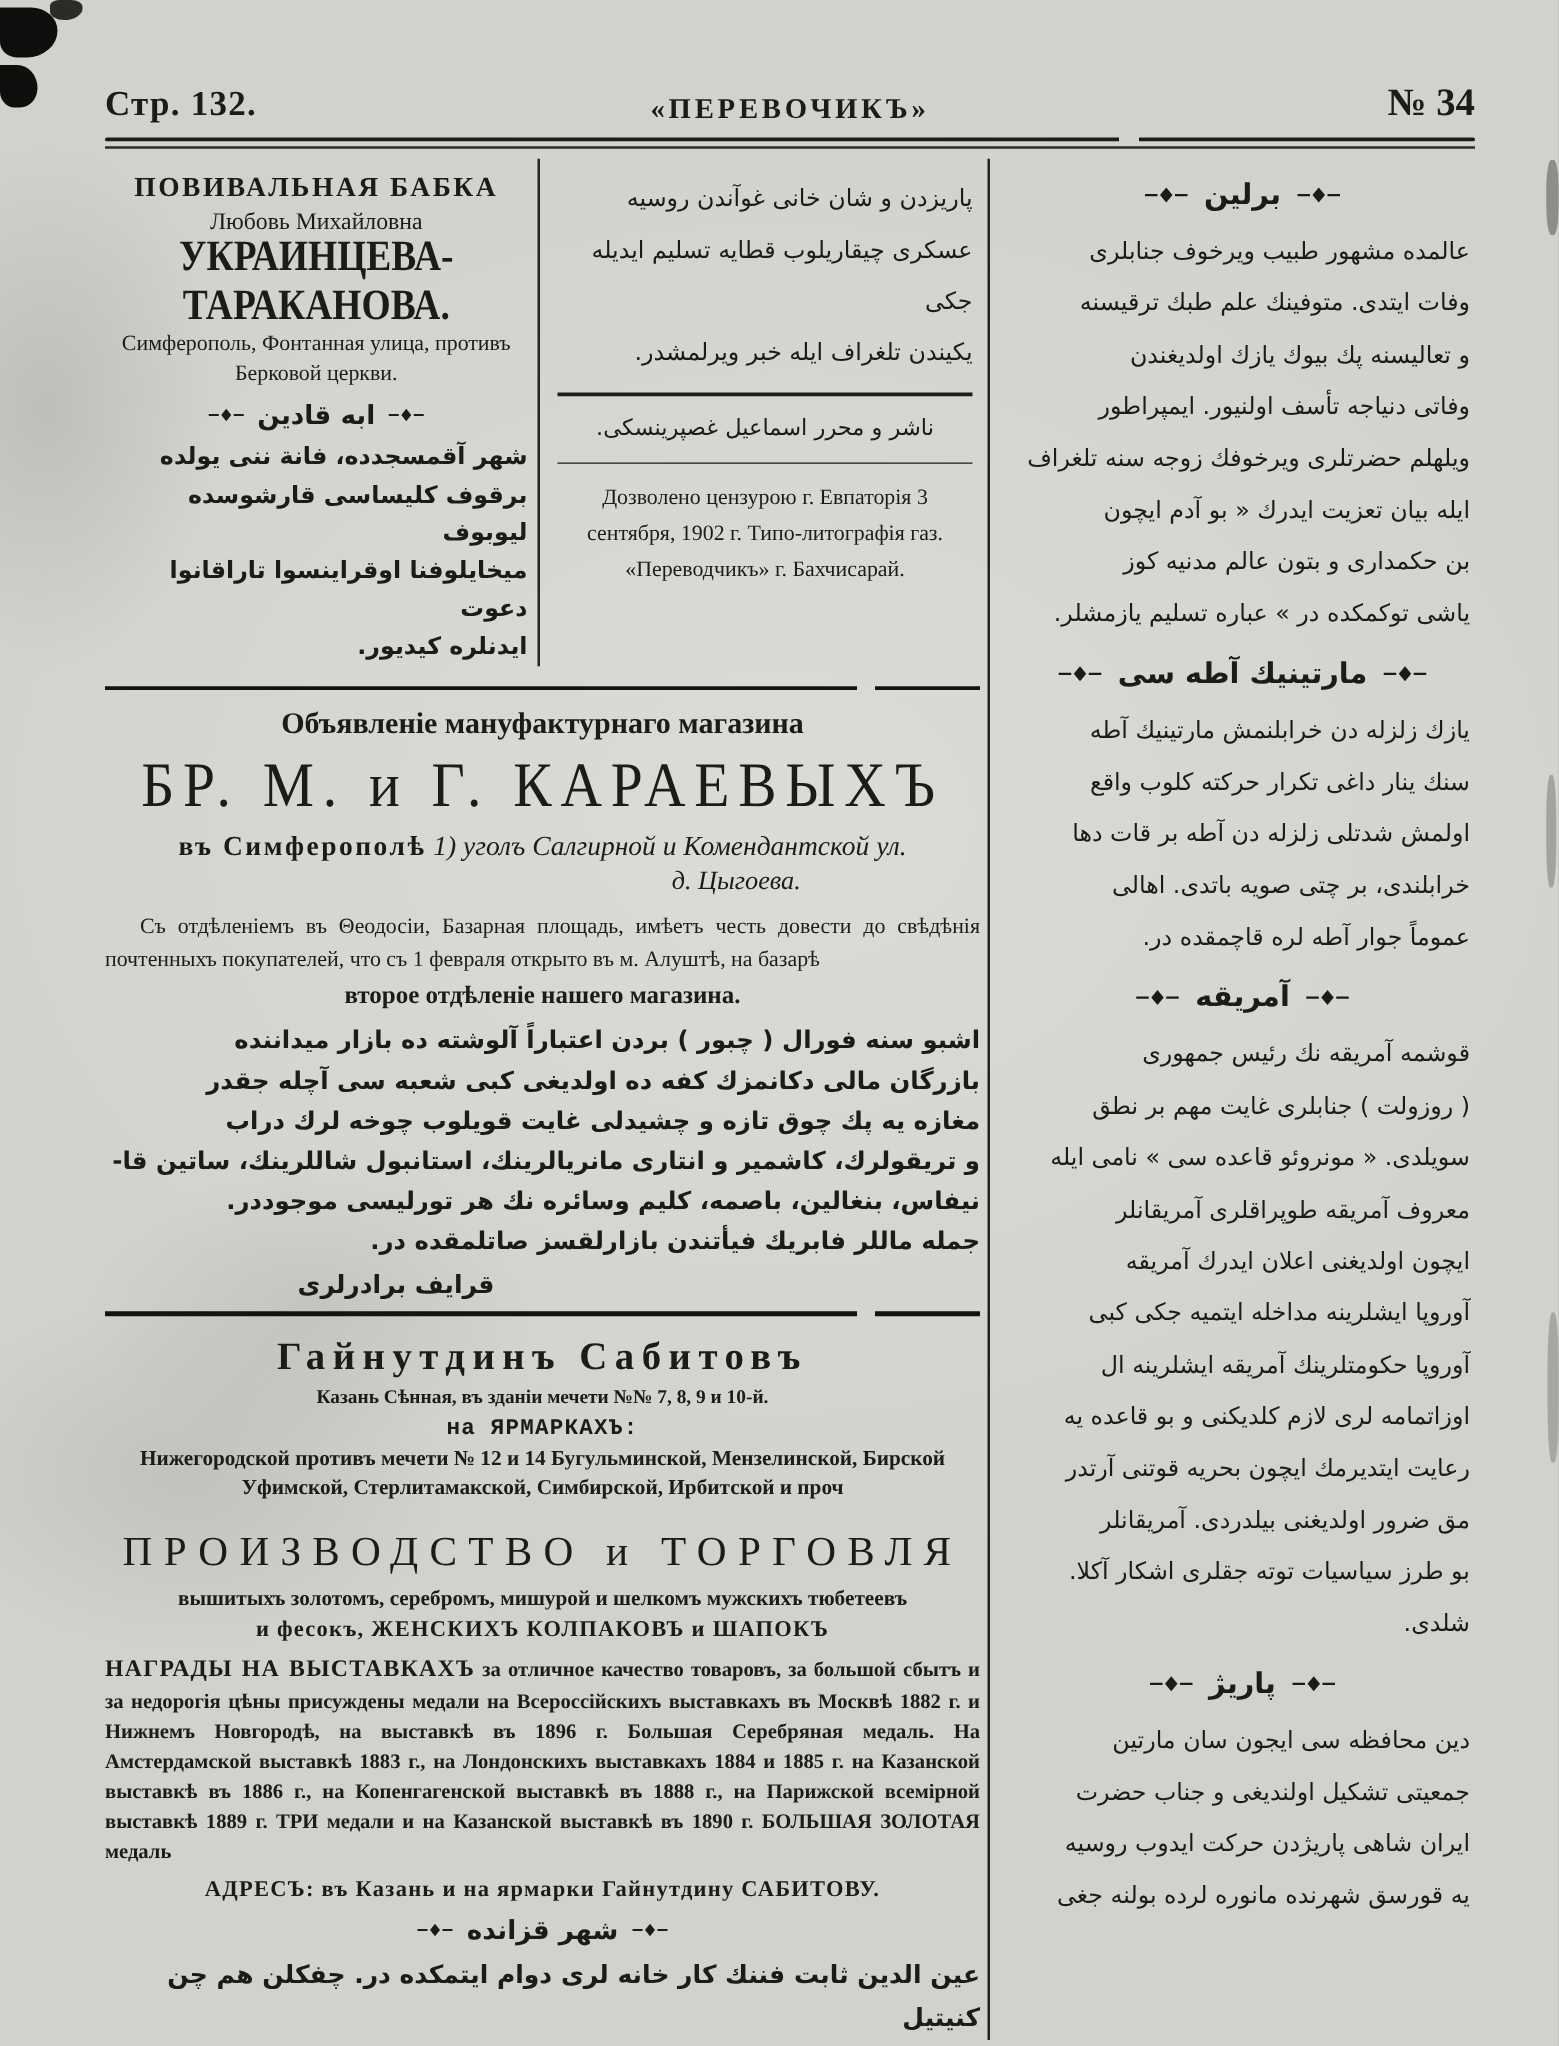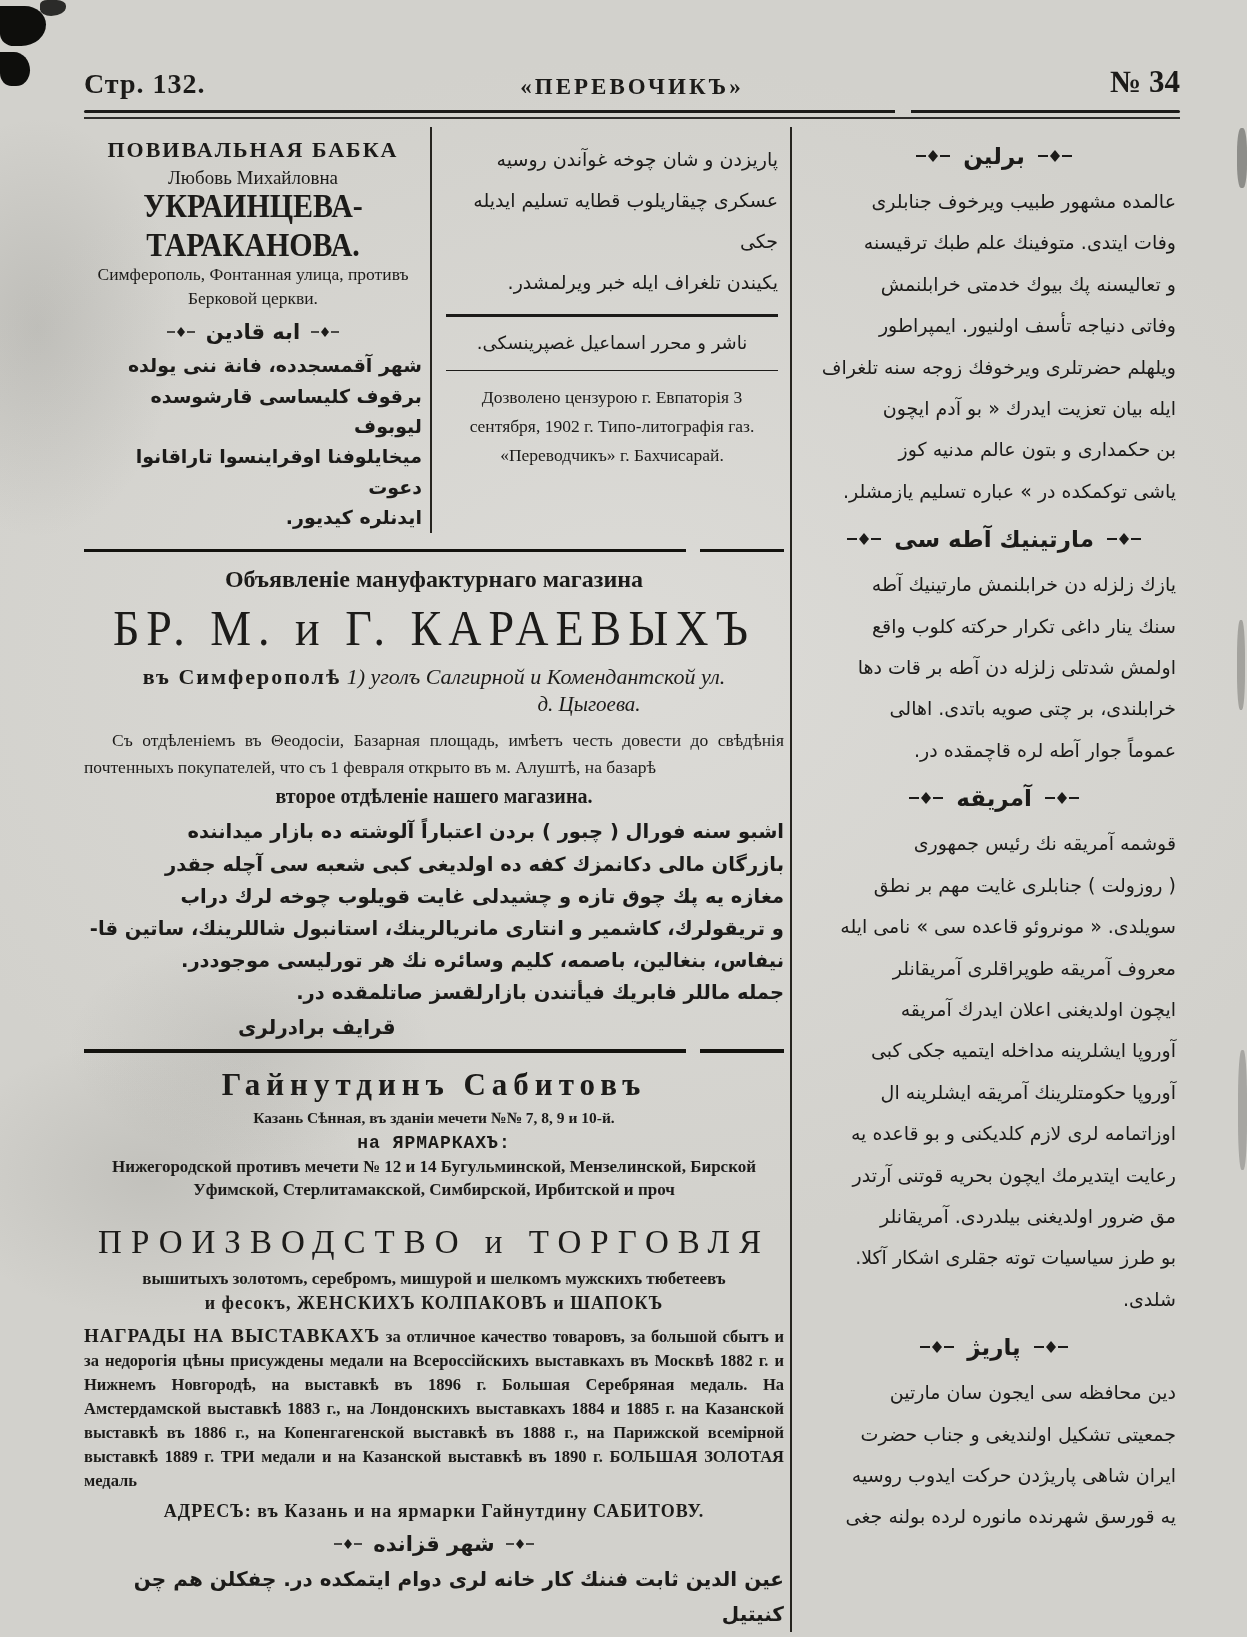--- a/index.html
+++ b/index.html
@@ -153,21 +153,21 @@
             <div class="ar">
                 <div class="ar-line">شهر آقمسجدده، فانة ننى يولده</div>
                 <div class="ar-line">برقوف كليساسى قارشوسده ليوبوف</div>
                 <div class="ar-line">ميخايلوفنا اوقراينسوا تاراقانوا دعوت</div>
                 <div class="ar-line">ايدنلره كيديور.</div>
               </div>
           </div>
 
           <div class="col-notice">
             <div class="ar">
-                <div class="ar-line">پاريزدن و شان چوخه غوآندن روسيه</div>
+                <div class="ar-line">پاريزدن و شان خانى غوآندن روسيه</div>
                 <div class="ar-line">عسكرى چيقاريلوب قطايه تسليم ايديله جكى</div>
                 <div class="ar-line">يكيندن تلغراف ايله خبر ويرلمشدر.</div>
               </div>
             <div class="rule"></div>
             <div class="ar publisher">ناشر و محرر اسماعيل غصپرينسكى.</div>
             <div class="rule thin"></div>
             <div class="censor">Дозволено цензурою г. Евпаторія 3 сентября, 1902 г. Типо-литографія газ. «Переводчикъ» г. Бахчисарай.</div>
           </div>
         </div>
 
@@ -235,21 +235,21 @@
               </svg>
             <span>برلين</span>
             <svg class="fleuron" width="36" height="14" viewBox="0 0 36 14">
                 <path d="M1 7 H11 M25 7 H35" stroke="currentColor" stroke-width="1.8"></path>
                 <path d="M18 1 L23 7 L18 13 L13 7 Z" fill="currentColor"></path>
               </svg>
           </div>
           <div class="ar">
               <div class="ar-line">عالمده مشهور طبيب ويرخوف جنابلرى</div>
               <div class="ar-line">وفات ايتدى. متوفينك علم طبك ترقيسنه</div>
-              <div class="ar-line">و تعاليسنه پك بيوك خدمتى خرابلنمش</div>
+              <div class="ar-line">و تعاليسنه پك بيوك يازك اولديغندن</div>
               <div class="ar-line">وفاتى دنياجه تأسف اولنيور. ايمپراطور</div>
               <div class="ar-line">ويلهلم حضرتلرى ويرخوفك زوجه سنه تلغراف</div>
               <div class="ar-line">ايله بيان تعزيت ايدرك « بو آدم ايچون</div>
               <div class="ar-line">بن حكمدارى و بتون عالم مدنيه كوز</div>
               <div class="ar-line">ياشى توكمكده در » عباره تسليم يازمشلر.</div>
             </div>
         </div>
 
         <div class="article">
           <div class="article-heading">

